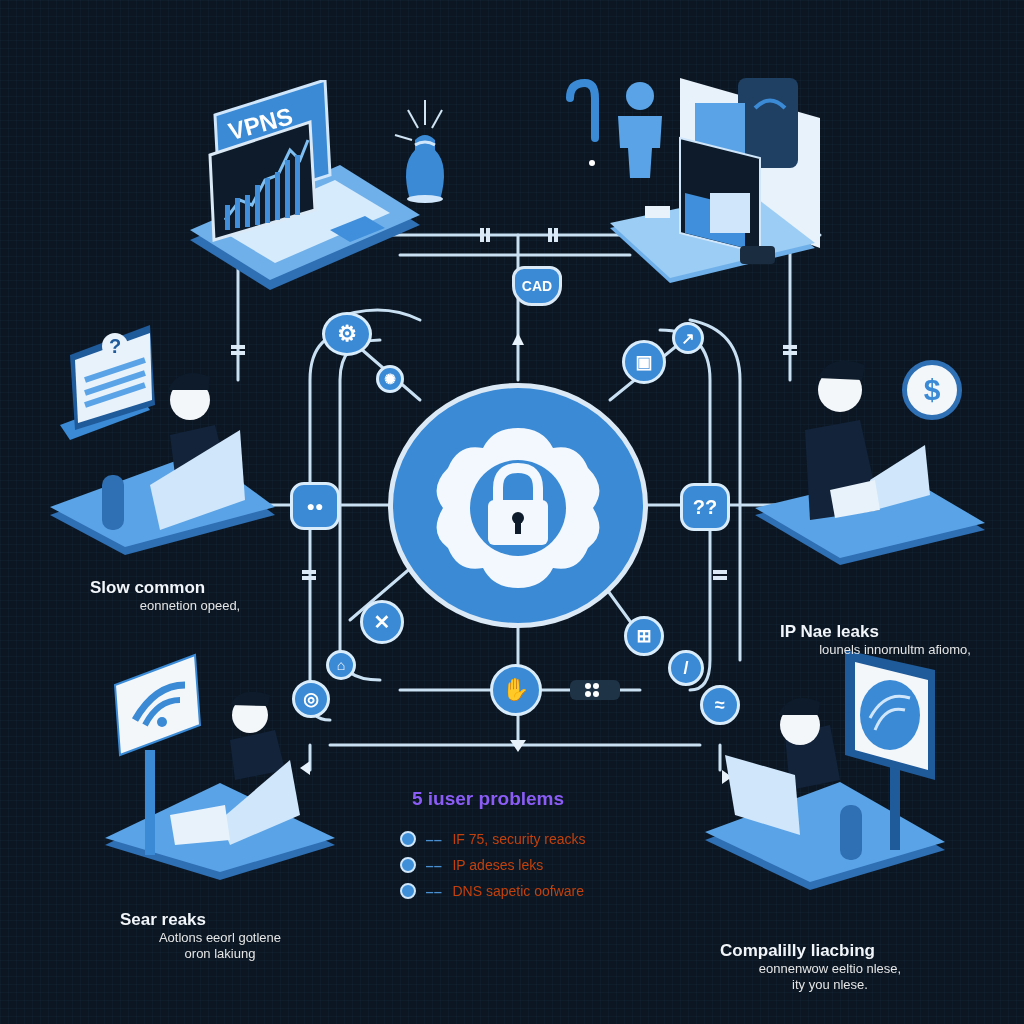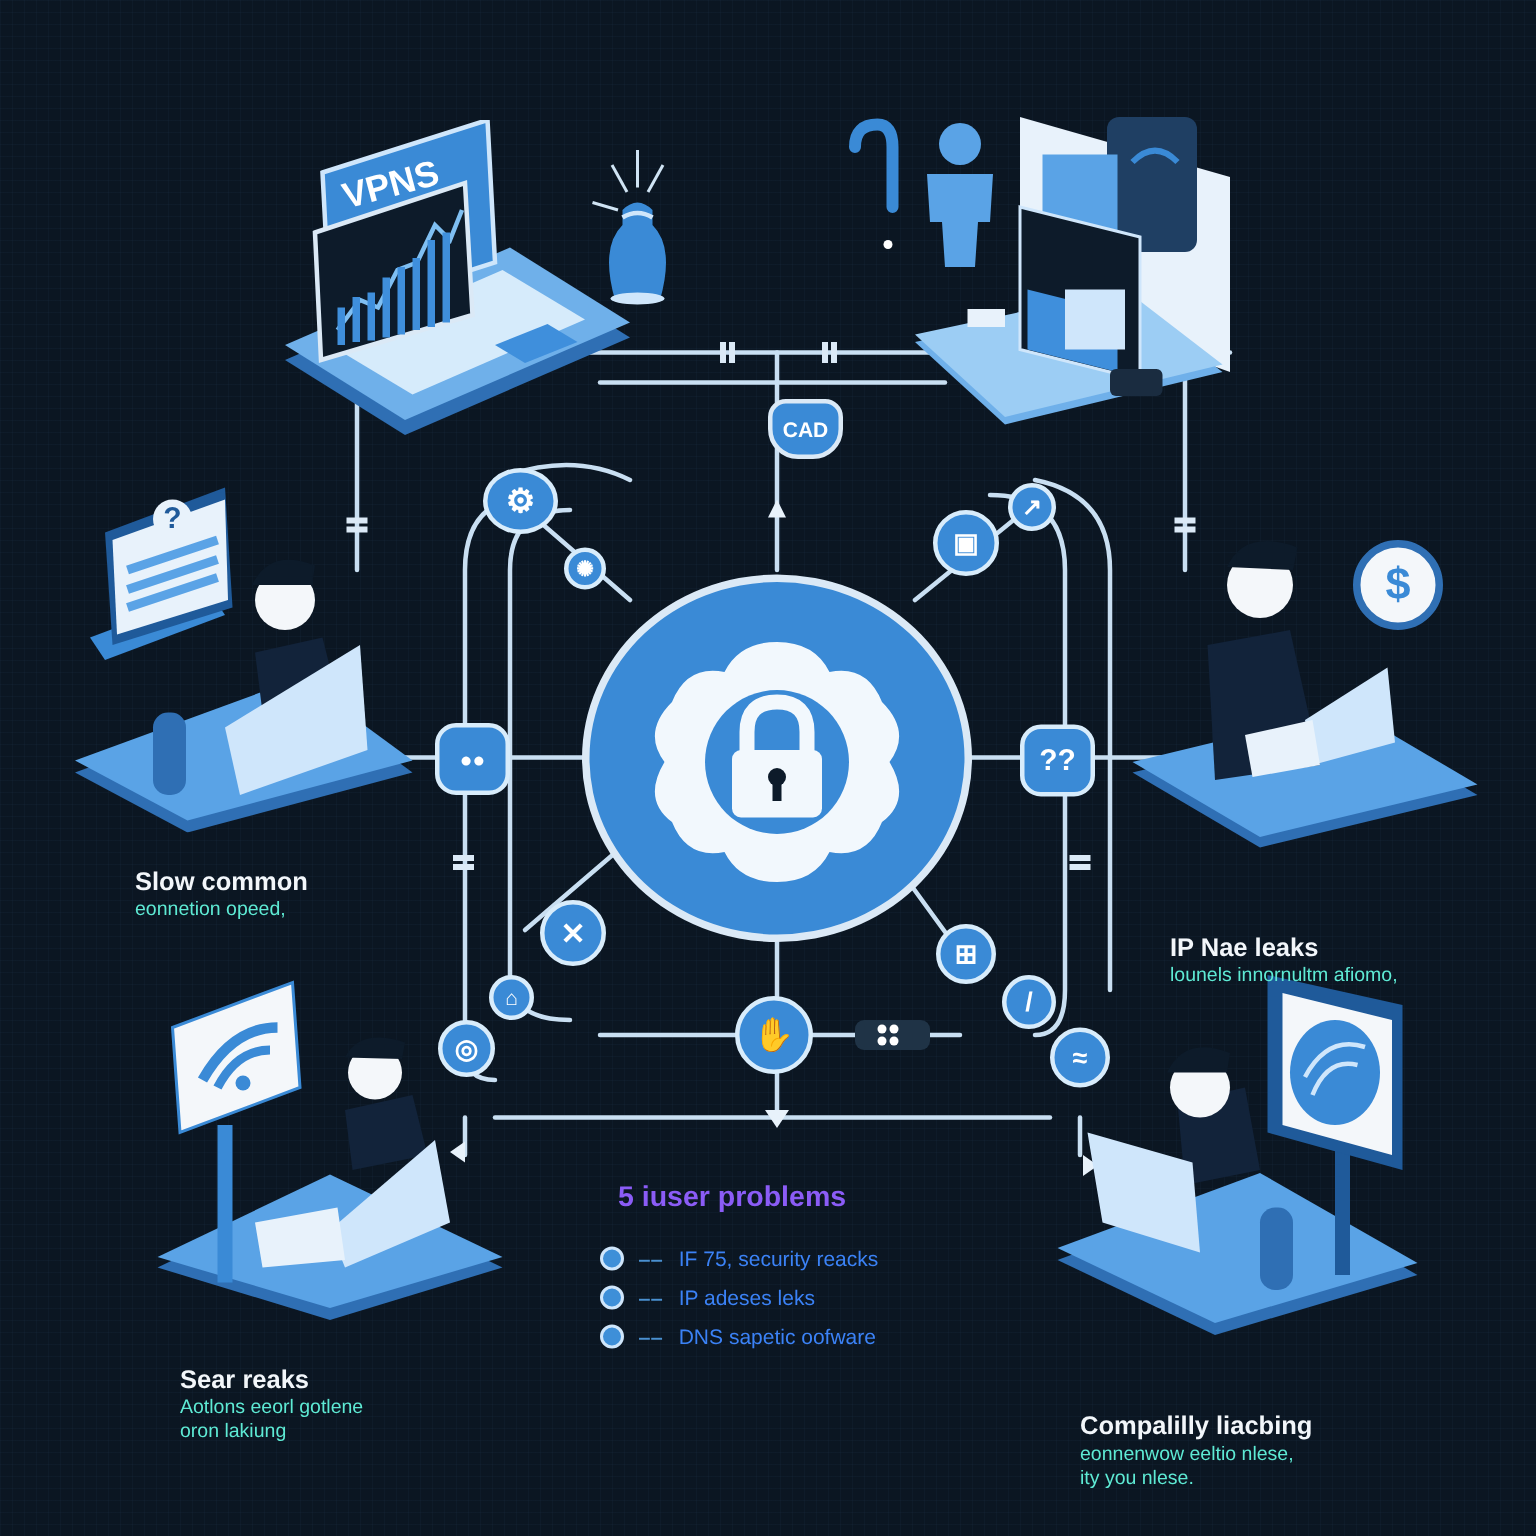--- a/index.html
+++ b/index.html
@@ -2,26 +2,26 @@
 <html><head>
 <meta charset="utf-8">
 <style>
   html,body{margin:0;padding:0;}
   body{width:1024px;height:1024px;overflow:hidden;background:#0b1622;
     background-image:linear-gradient(rgba(40,70,100,0.10) 1px,transparent 1px),linear-gradient(90deg,rgba(40,70,100,0.10) 1px,transparent 1px);
     background-size:8px 8px;font-family:"Liberation Sans",sans-serif;position:relative;}
   .abs{position:absolute;}
   svg.lines{position:absolute;left:0;top:0;}
   .label-title{color:#f2f6fa;font-weight:bold;font-size:17px;text-align:left;white-space:nowrap;}
-  .label-sub{color:#5eead4;font-size:13px;line-height:16px;white-space:nowrap;}
+  .label-sub{color:#e5e5e5;font-size:13px;text-align:center;line-height:16px;white-space:nowrap;}
   .legend-title{color:#8b5cf6;font-weight:bold;font-size:19px;white-space:nowrap;}
   .legend-row{display:flex;align-items:center;height:26px;}
   .legend-dot{width:16px;height:16px;border-radius:50%;background:#3e8fd8;border:2px solid #cfe6fb;box-sizing:border-box;}
   .legend-dash{color:#4a90d0;font-weight:bold;margin:0 10px 0 10px;font-size:13px;letter-spacing:1px;}
-  .legend-text{color:#3b82f6;font-size:14px;white-space:nowrap;}
+  .legend-text{color:#c2410c;font-size:14px;white-space:nowrap;}
   .node{position:absolute;border-radius:50%;box-sizing:border-box;border:3px solid #d8ecfb;background:#3a8ad6;display:flex;align-items:center;justify-content:center;color:#fff;font-weight:bold;}
 </style>
 </head>
 <body>
 
 <svg class="lines" width="1024" height="1024">
   <g stroke="#c9dff2" stroke-width="3" fill="none" stroke-linecap="round">
 
     <path d="M210 235 L820 235"></path>
     <path d="M238 235 L238 380"></path>

